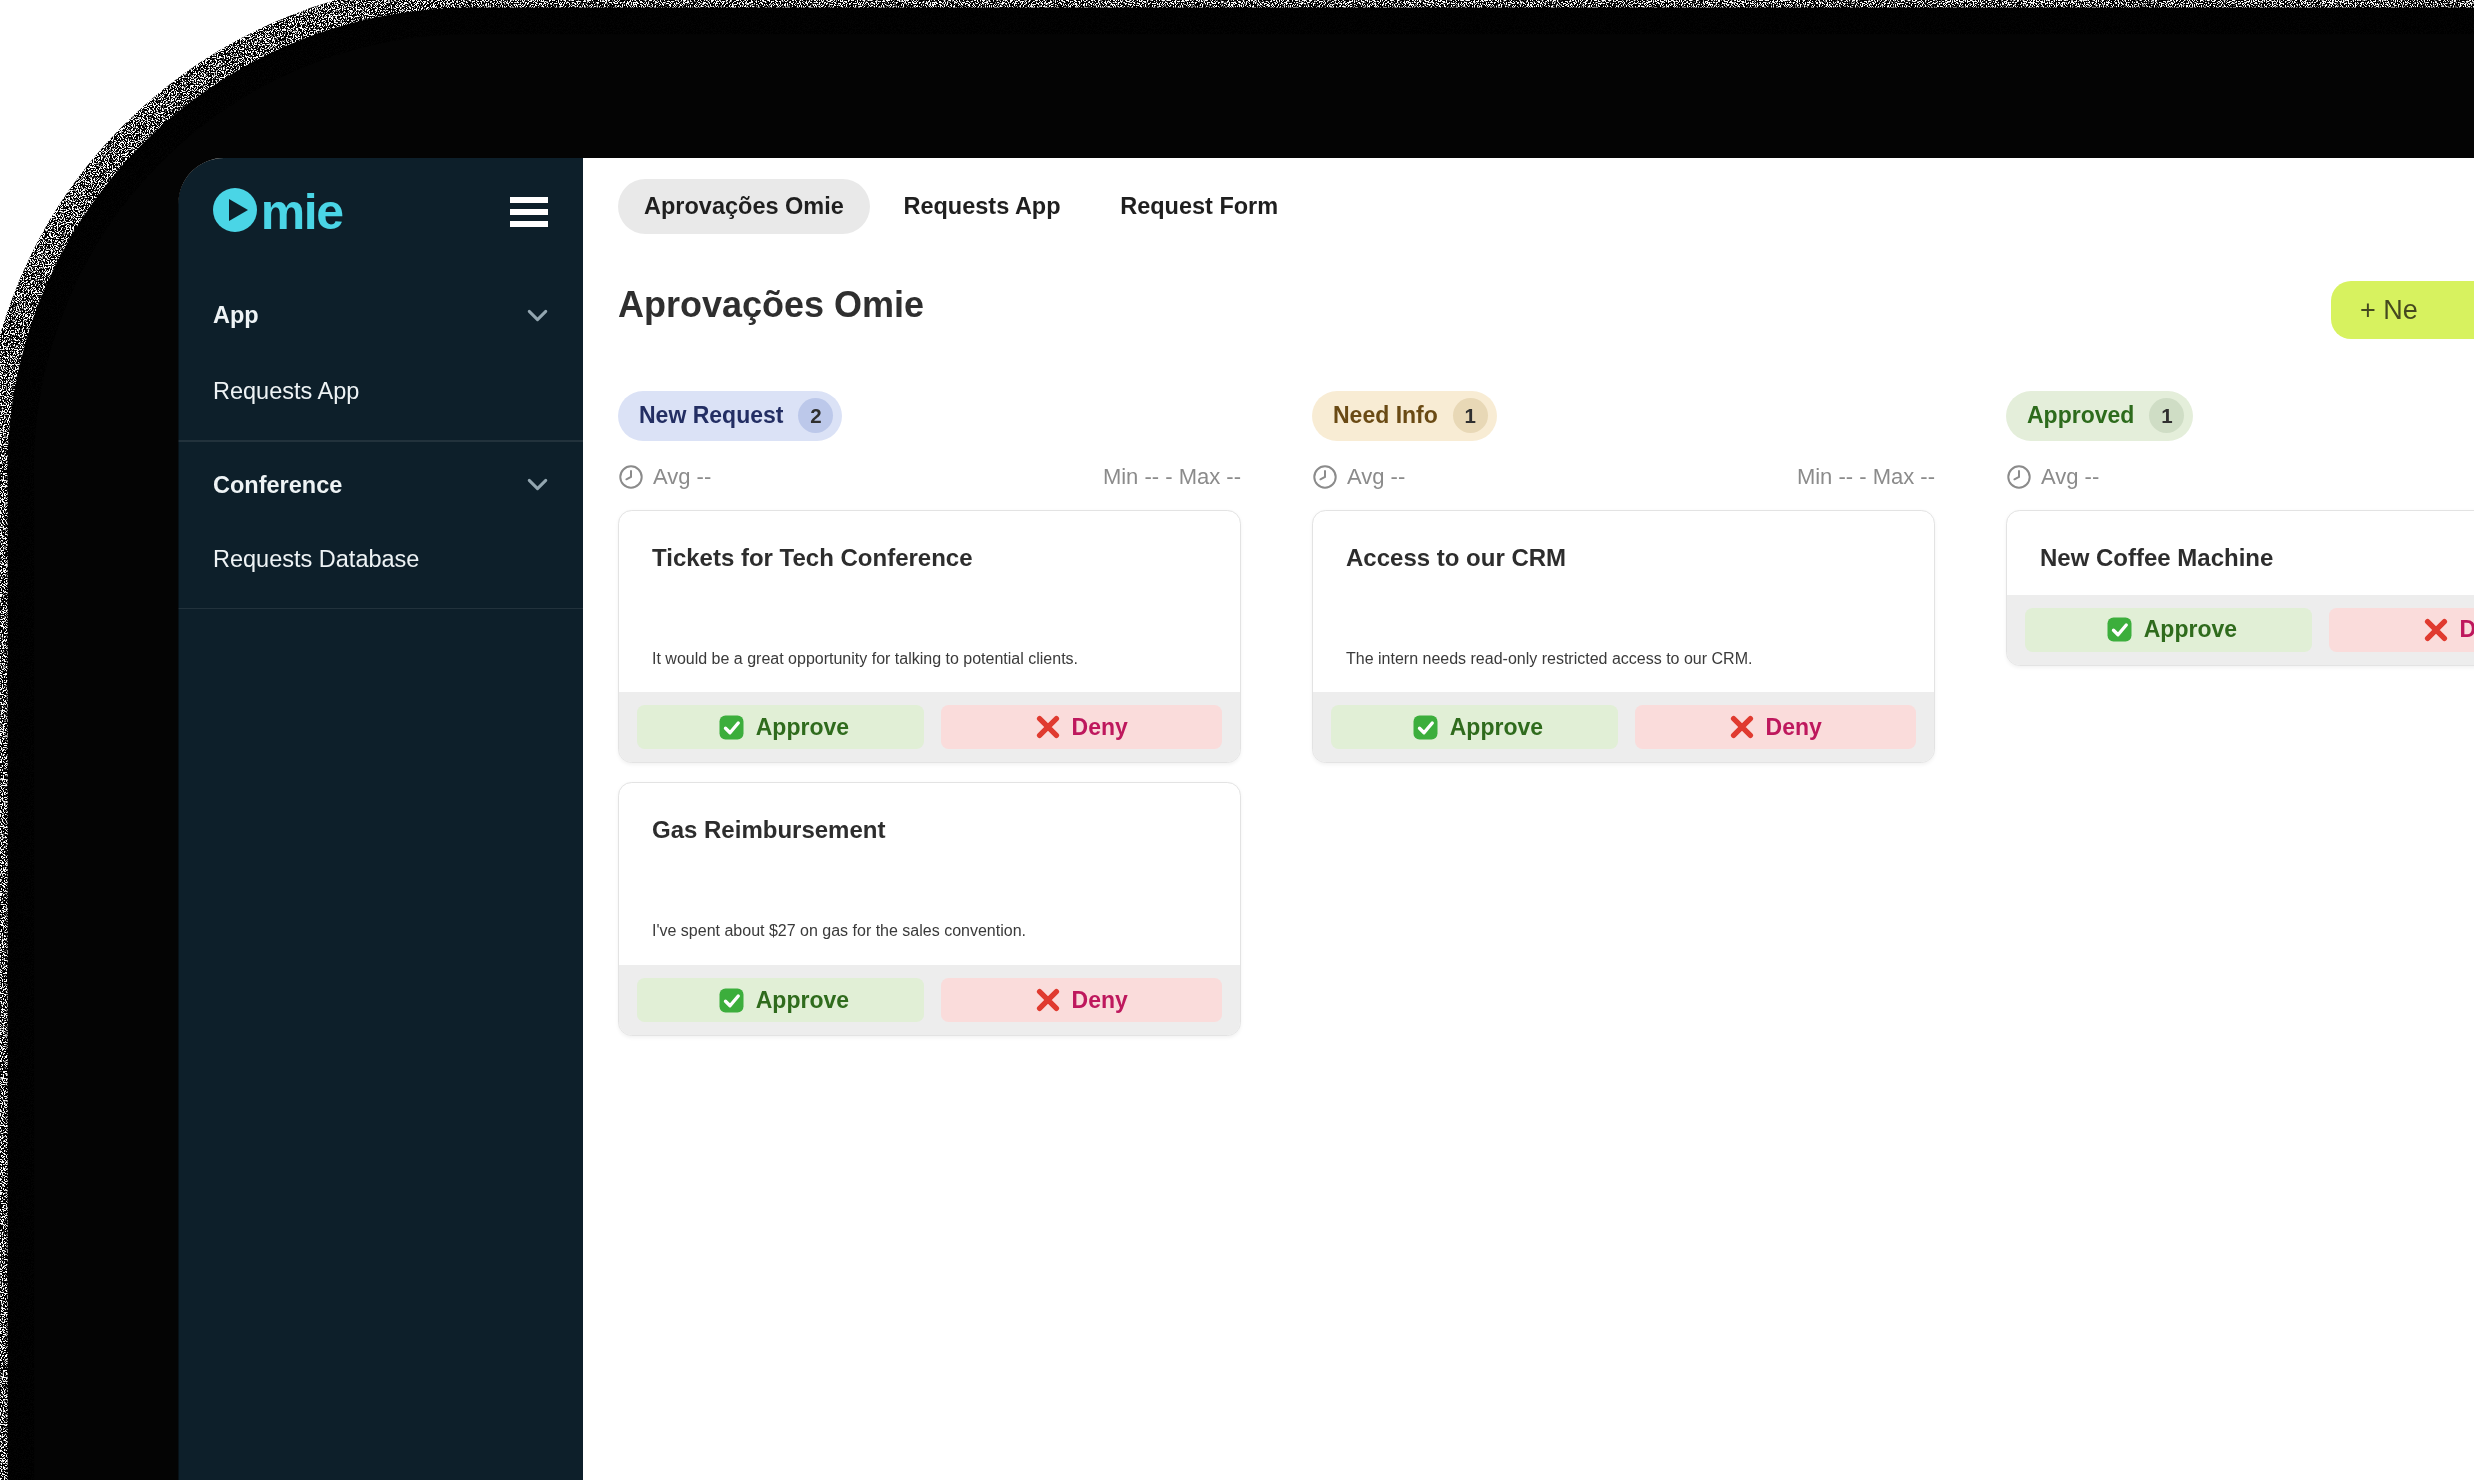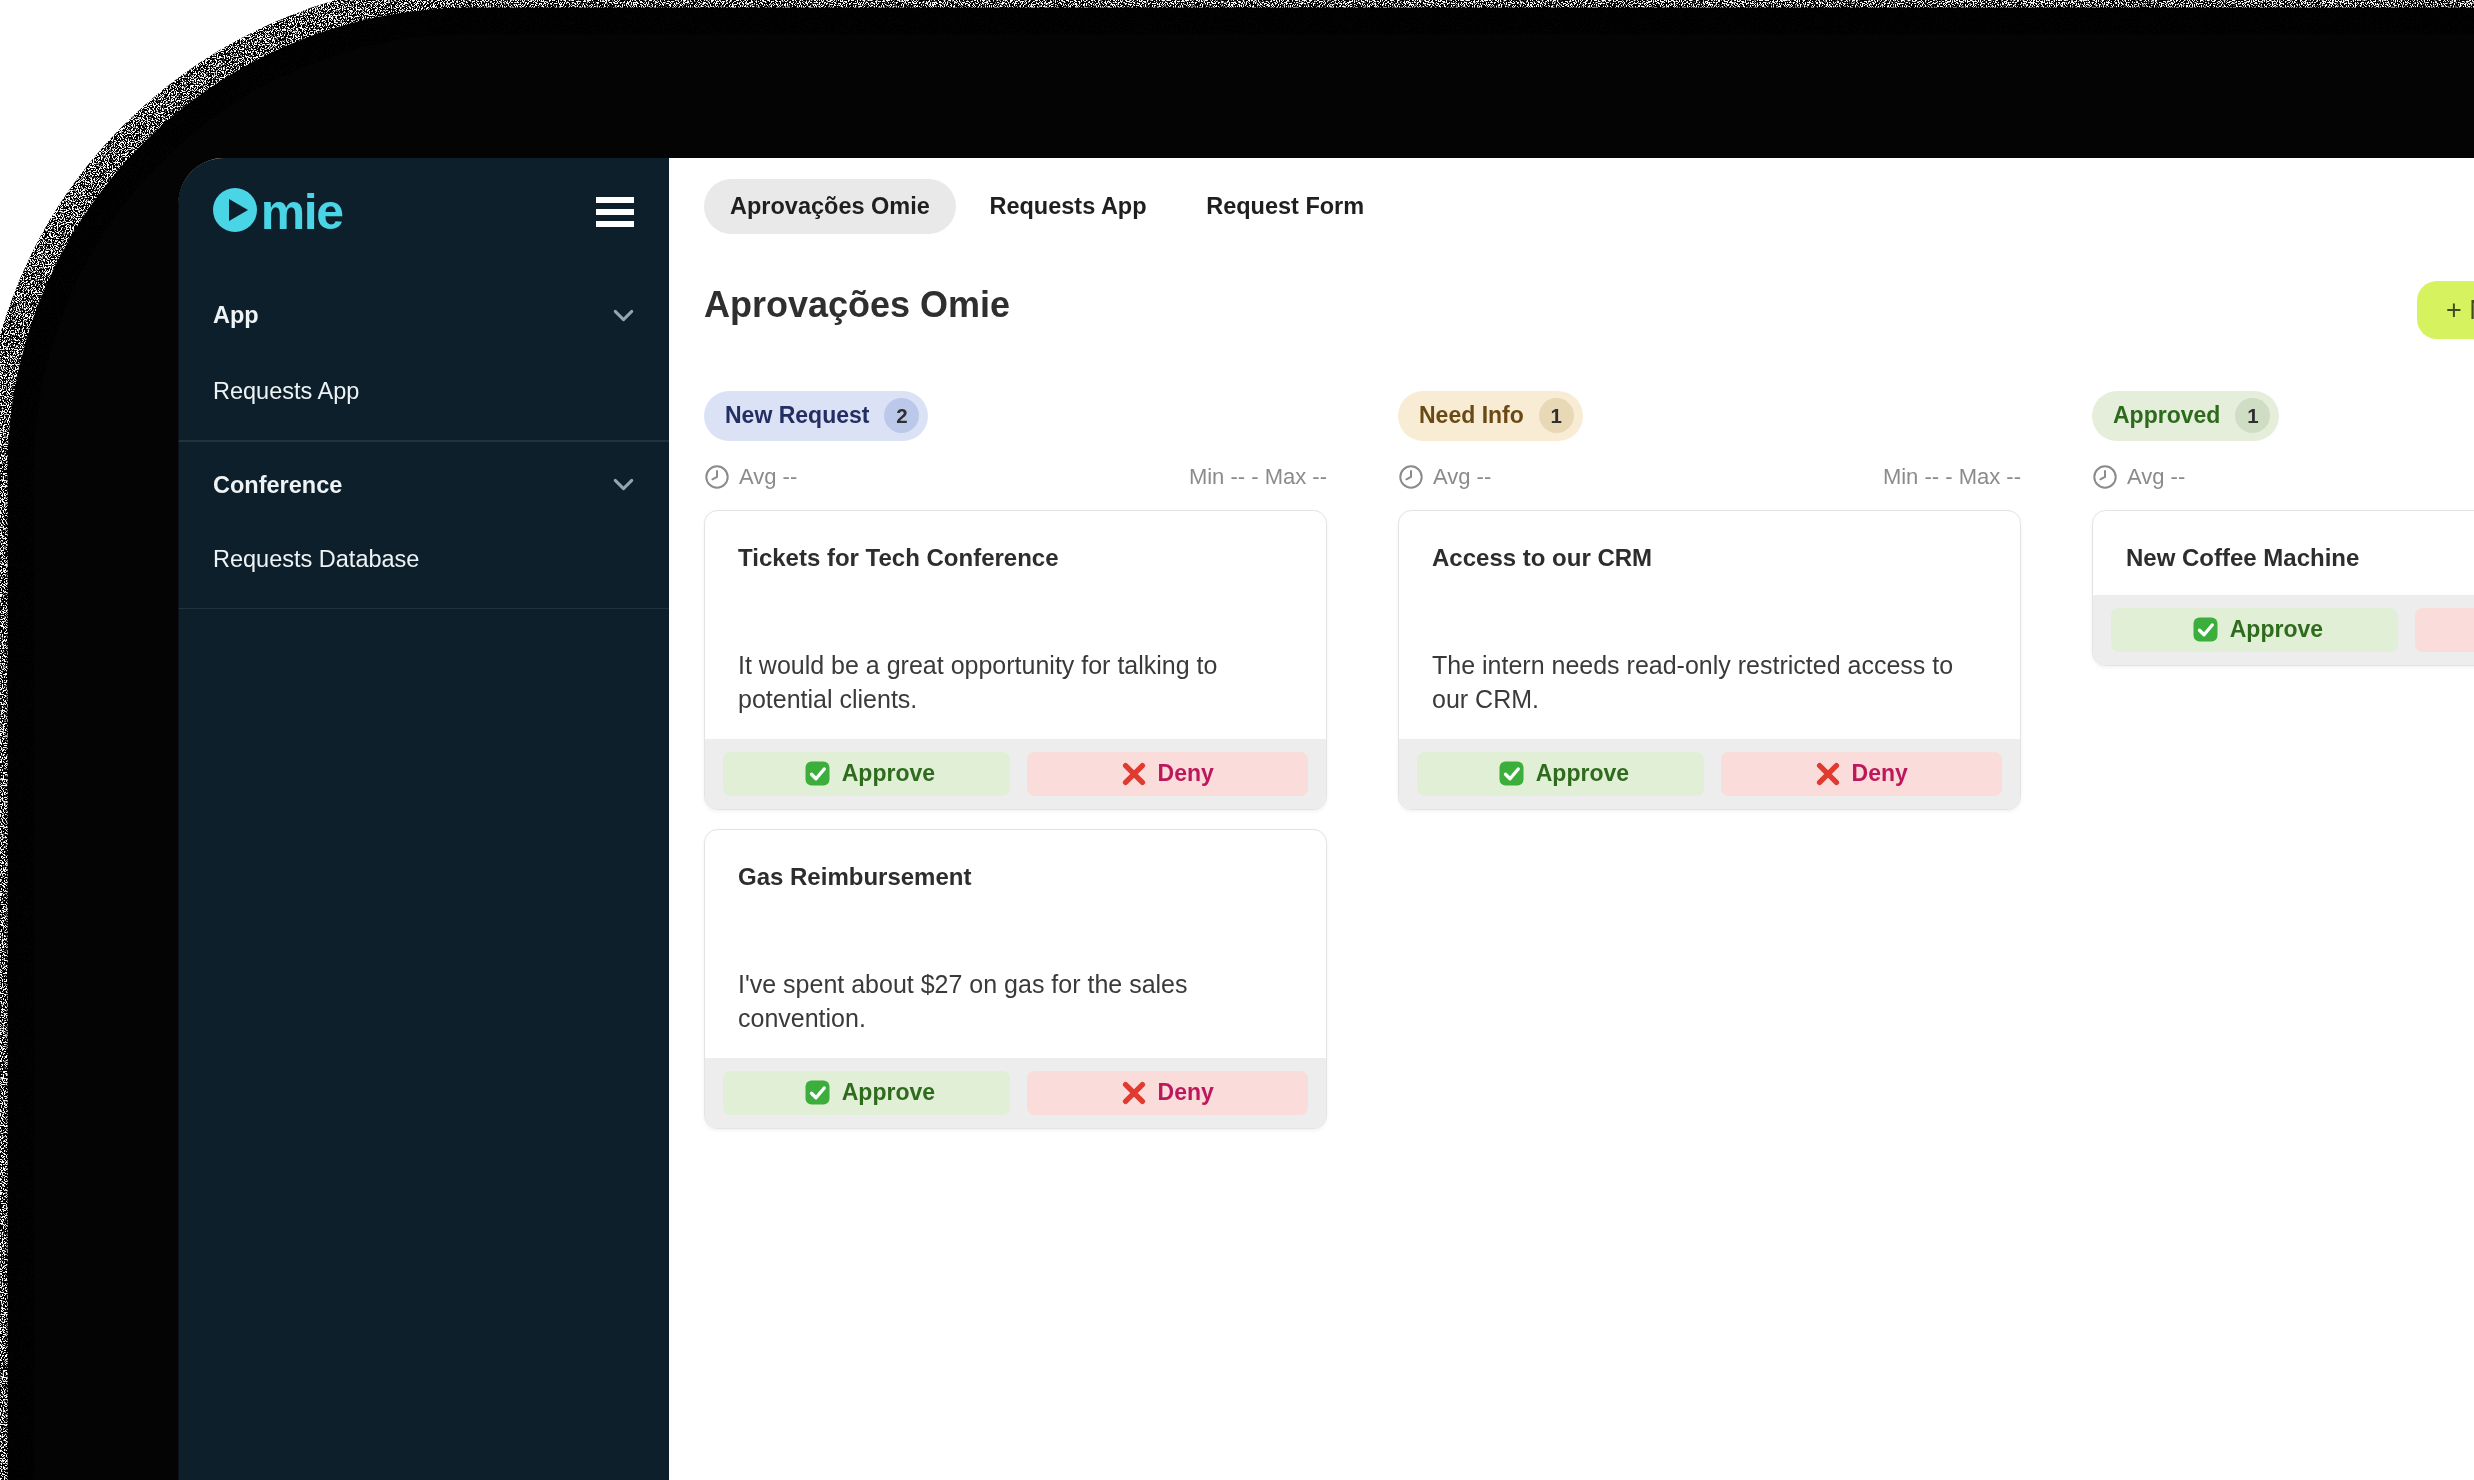--- a/index.html
+++ b/index.html
@@ -7,21 +7,21 @@
   body {
     position:relative; overflow:hidden; background:#ffffff;
     font-family:"Liberation Sans", sans-serif;
   }
 
   
   .app { position:absolute; left:178px; top:158px; right:0; bottom:0; display:flex; }
 
   
   .sidebar {
-    width:491px; flex:none; background:#0d1f2a;
+    width:405px; flex:none; background:#0d1f2a;
     border-top-left-radius:46px; color:#eef3f5; padding:0 35px;
   }
   .logo-row { display:flex; align-items:center; justify-content:space-between; margin-top:26px; height:56px; }
   .logo { display:flex; align-items:flex-end; gap:3.8px; cursor:pointer; }
   .logo-o { width:44px; height:44px; background:#4ad5e6; border-radius:50%; position:relative; margin-bottom:4.6px; }
   .logo-o::after { content:""; position:absolute; left:16px; top:10.6px;
     border-left:19px solid #0d1f2a; border-top:11.4px solid transparent; border-bottom:11.4px solid transparent; }
   .logo-text { font-size:50px; font-weight:bold; color:#4ad5e6; letter-spacing:-1.5px; line-height:1; }
   .hamburger { display:flex; flex-direction:column; gap:6.8px; cursor:pointer; padding:4.6px 0; }
   .hamburger span { display:block; width:38px; height:5.3px; background:#ffffff; }
@@ -65,21 +65,21 @@
   .badge-approved .col-count { background:#cfddc5; }
 
   .col-stats { display:flex; align-items:center; justify-content:space-between;
     margin-top:23px; color:#8b8b8b; font-size:22px; }
   .stat-left { display:flex; align-items:center; gap:9px; }
 
   .cards { margin-top:20px; display:flex; flex-direction:column; gap:19px; }
   .card { background:#ffffff; border:1.5px solid #e3e3e3; border-radius:13.7px;
     overflow:hidden; box-shadow:0 1.5px 3.8px rgba(0,0,0,0.05); }
   .card-title { margin:33px 33px 0; font-size:24px; font-weight:bold; color:#2d2d2d; }
-  .card-desc  { margin:76px 33px 0; font-size:25px; color:#3a3a3a; line-height:1.36; }
+  .card-desc  { margin:76px 33px 0; font-size:16px; color:#3a3a3a; line-height:1.36; }
   .card-footer { margin-top:23px; background:#ededed; padding:13px 18px; display:flex; gap:16.7px; }
   .btn { flex:1; height:44px; border:none; border-radius:7.6px; display:flex; align-items:center;
     justify-content:center; gap:10.6px; font-family:inherit; font-size:23px; font-weight:bold; cursor:pointer; }
   .btn-approve { background:#e1efd6; color:#2f6b1d;padding-left:6px; }
   .btn-deny    { background:#fadcdb; color:#be185d;text-align:right; }
   .ico { flex:none; }
 
   
   .frame { position:absolute; inset:0; pointer-events:none; }
 </style>

